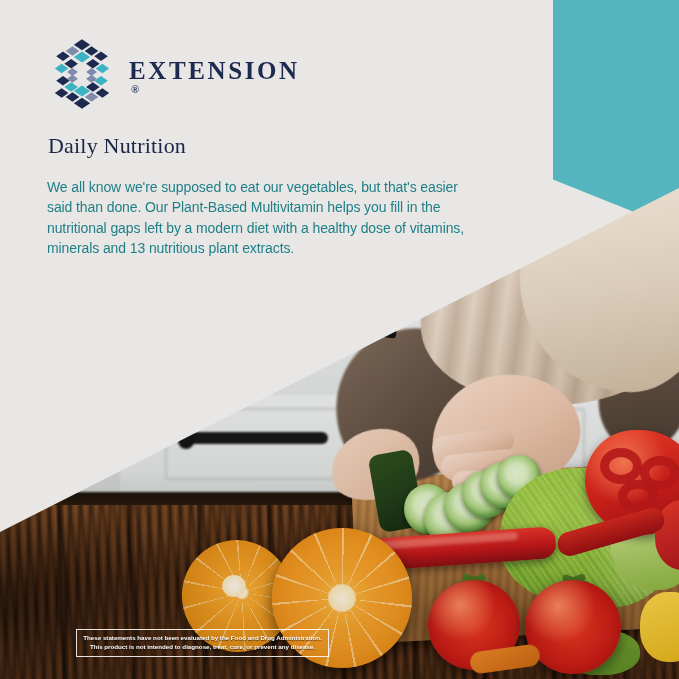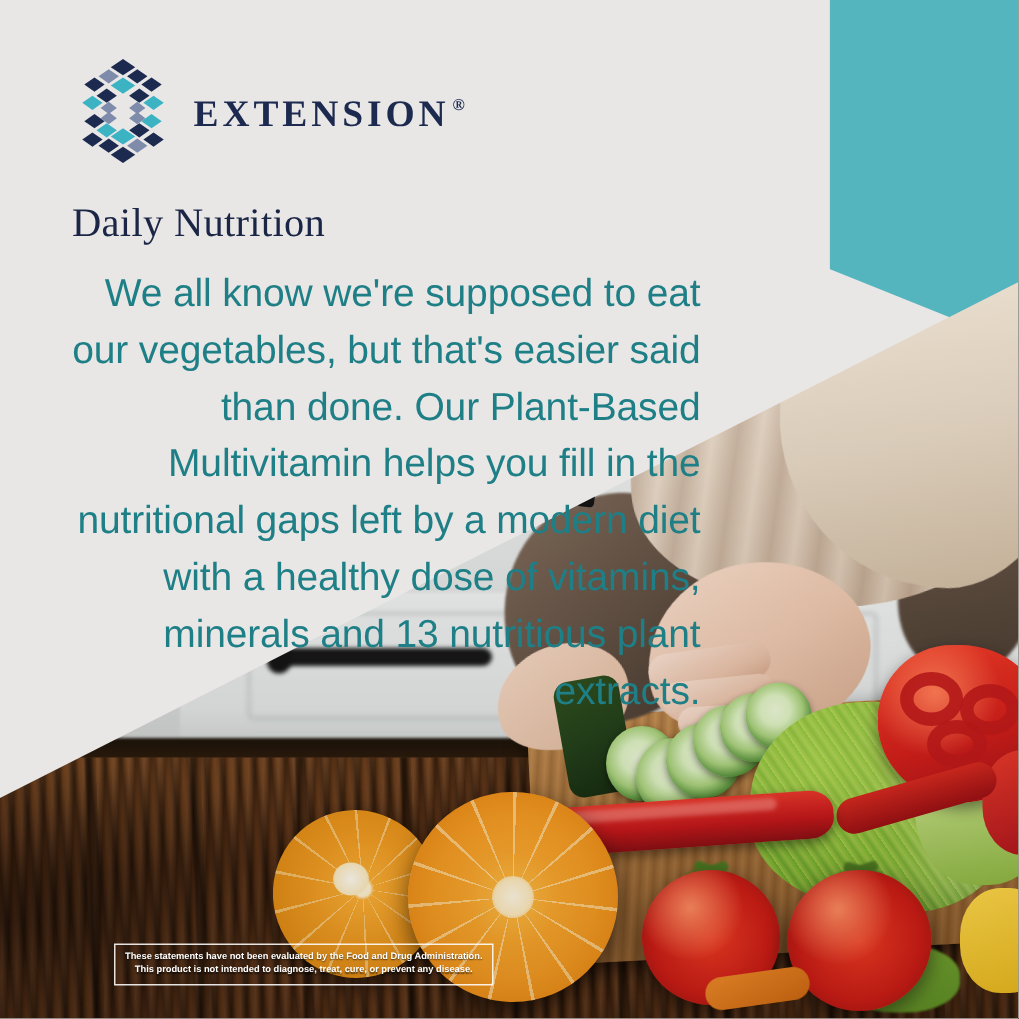--- a/index.html
+++ b/index.html
@@ -377,47 +377,46 @@
     position:absolute; left:48px; top:38px;
     display:flex; align-items:center; gap:13px;
   }
   #logo-mark { width:68px; height:72px; display:block; }
   #logo-word { display:flex; flex-direction:column; line-height:1; }
   #logo-life {
     font-family:"Liberation Serif", serif;
     font-size:40px; font-weight:700; color:#1d2a50;
     letter-spacing:.5px;
   }
-  #logo-ext-row { display:flex; align-items:flex-start; margin-top:5px; }
+  #logo-ext-row { display:flex; align-items:flex-start; margin-top:5px;flex-direction:column; }
   #logo-extension {
     font-family:"Liberation Serif", serif;
     font-size:25px; font-weight:700; color:#1d2a50;
     letter-spacing:2.6px;
   }
   #logo-reg {
     font-family:"Liberation Serif", serif;
     font-size:11px; font-weight:700; color:#1d2a50;
     margin-left:2px; margin-top:1px;
   }
 
   #headline {
     position:absolute; left:48px; top:133px;
     font-family:"Liberation Serif", serif;
-    font-size:27px; font-weight:400; color:#1b2546;
+    font-size:22px; font-weight:400; color:#1b2546;
     letter-spacing:.2px;
   }
 
   #body-copy {
     position:absolute; left:47px; top:177px;
     width:420px;
     font-family:"Liberation Sans", sans-serif;
-    font-size:26px; font-weight:400; color:#1f7f86;
+    font-size:14px; font-weight:400; color:#1f7f86;
     line-height:1.455;
     letter-spacing:-.1px;
-    text-align:right;
   }
 
   #disclaimer {
     position:absolute; left:76px; top:629px;
     width:253px; padding:3px 4px 4px;
     border:1px solid rgba(255,255,255,.88);
     text-align:center;
     color:#ffffff;
     font-family:"Liberation Sans", sans-serif;
     font-size:6.2px; font-weight:700; line-height:1.5;

